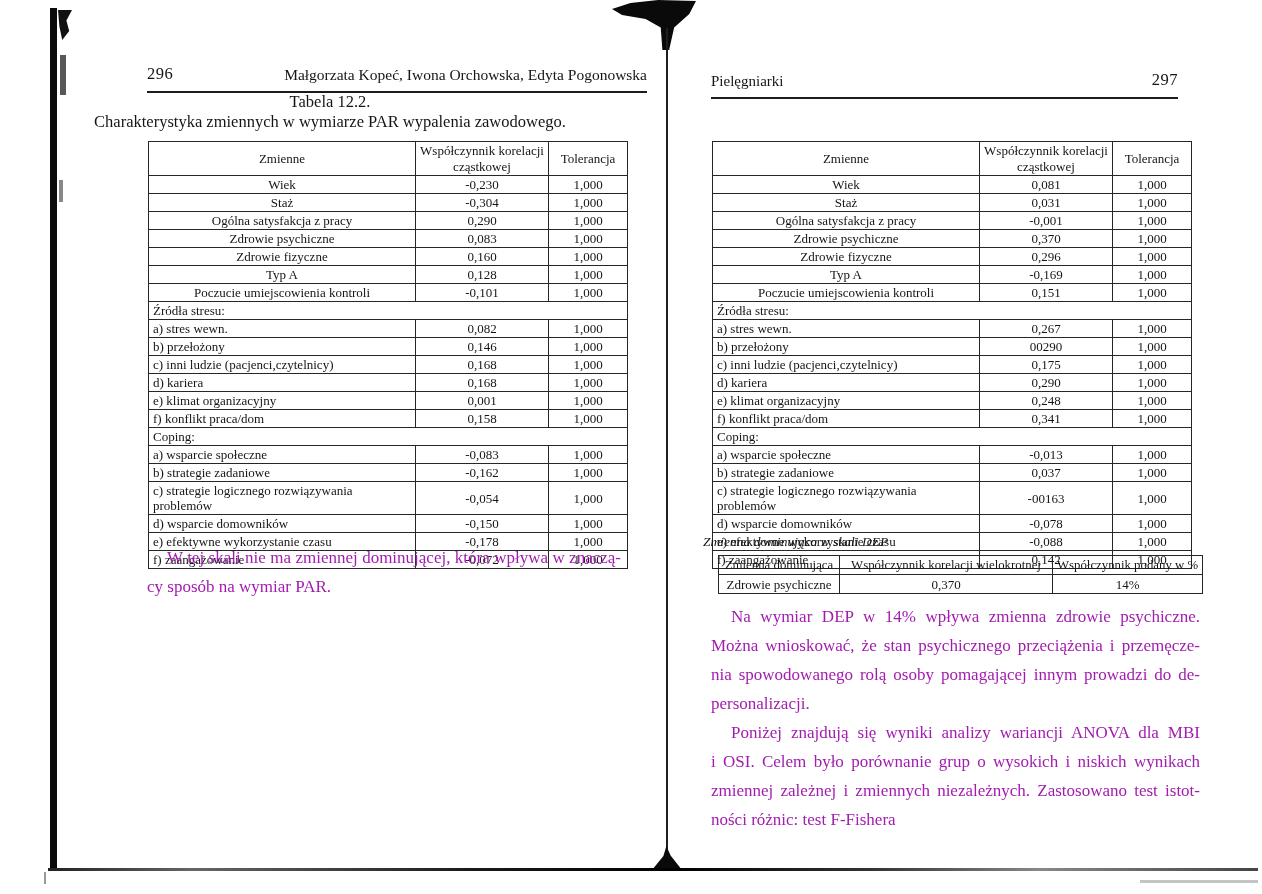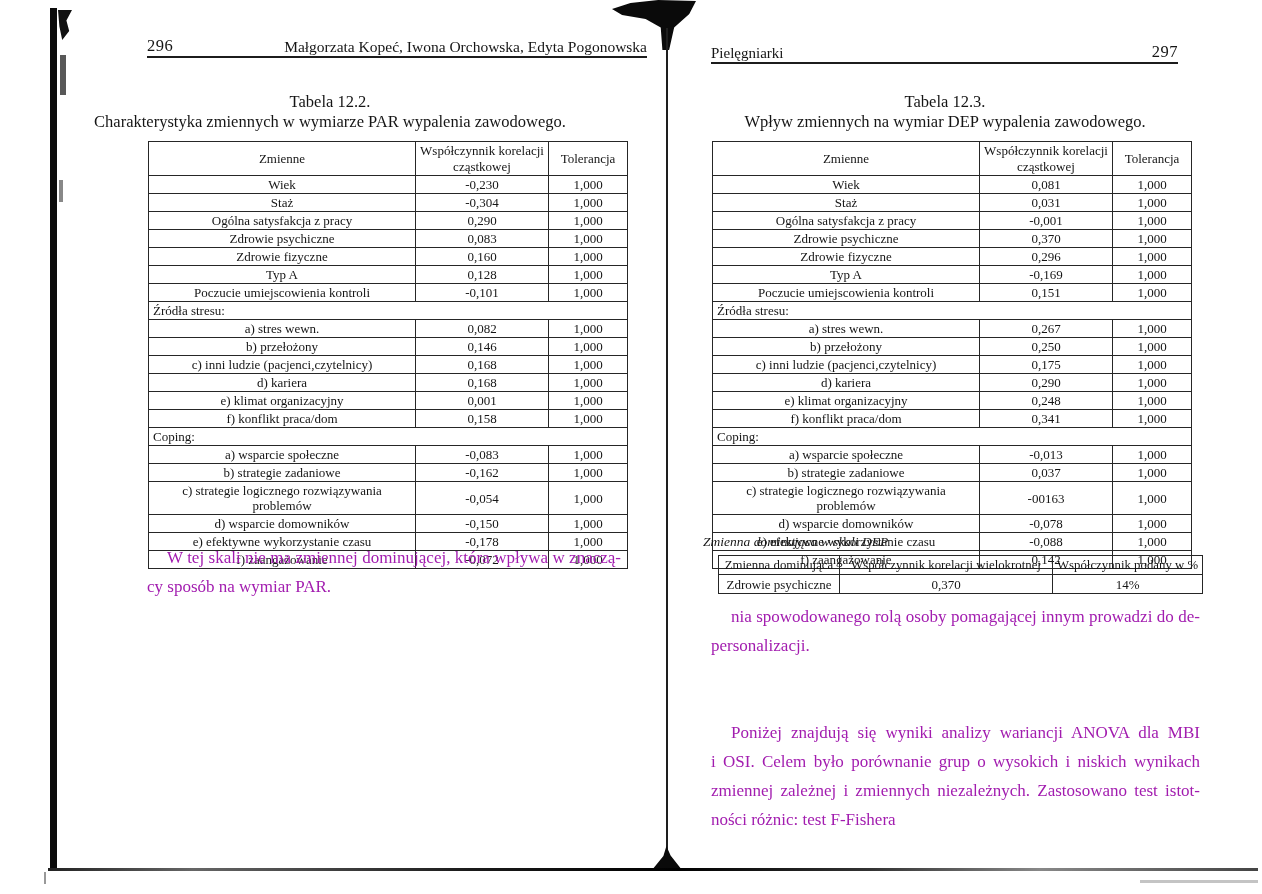--- a/index.html
+++ b/index.html
@@ -29,21 +29,21 @@
   .bottom-faint{position:absolute;left:1140px;top:880px;width:118px;height:3px;background:#c4c4c4;}
   .left-tick{position:absolute;left:44px;top:872px;width:2px;height:12px;background:#999;}
 
   
   .page{position:absolute;top:0;height:894px;}
   .page.left{left:0;width:660px;}
   .page.right{left:660px;width:602px;}
 
   .page-header{
     position:absolute;display:flex;justify-content:space-between;align-items:flex-end;
-    border-bottom:2px solid #1c1c1c;padding-bottom:0;font-size:16px;
+    border-bottom:2px solid #1c1c1c;padding-bottom:7px;font-size:16px;margin-top:28px;
   }
   .left-h{left:147px;top:36px;width:500px;}
   .right-h{left:51px;top:42px;width:467px;}
   .rh{font-size:15.5px;}
   .rh-right{font-size:15px;}
   .pn{font-size:16.5px;letter-spacing:.5px;}
 
   .table-title{position:absolute;text-align:center;font-size:16.5px;line-height:19.5px;}
   .t-left{left:30px;top:92px;width:600px;}
   .t-right{left:40px;top:92px;width:490px;}
@@ -54,21 +54,21 @@
   .mt-left{left:148px;top:141px;}
   .mt-right{left:52px;top:141px;}
   .main-table th,.main-table td{
     border:1px solid #262626;padding:1px 4px;text-align:center;
     font-weight:normal;line-height:15px;height:15px;overflow:hidden;
   }
   .main-table th{height:auto;line-height:15.5px;}
   .main-table .c0{width:258px;}
   .main-table .c1{width:124px;}
   .main-table .c2{width:70px;}
-  .main-table td.left{text-align:center;margin-left:39px;}
+  .main-table td.left{text-align:left;margin-left:39px;}
   .main-table td.section{text-align:left;}
 
   .dom-caption{position:absolute;left:43px;top:534px;font-size:13.5px;font-style:italic;}
   .dom-table{position:absolute;left:58px;top:555px;font-size:13px;padding-left:44px;}
   .dom-table th,.dom-table td{
     border:1px solid #262626;padding:1.5px 4px;text-align:center;
     font-weight:normal;line-height:15px;white-space:nowrap;overflow:hidden;
   }
   .dom-table th{font-size:12.8px;}
   .dom-table .c0{width:112px;}
@@ -232,24 +232,20 @@
 
   </section>
 
   <section class="page right">
 
     <header class="page-header right-h">
       <span class="rh-right">Pielęgniarki</span>
       <span class="pn">297</span>
     </header>
 
-    <div class="table-title t-right">
-      <div>Tabela 12.3.</div>
-      <div>Wpływ zmiennych na wymiar DEP wypalenia zawodowego.</div>
-    </div>
 
     <table class="main-table mt-right">
         <thead>
           <tr>
             <th class="c0">Zmienne</th>
             <th class="c1">Współczynnik korelacji cząstkowej</th>
             <th class="c2">Tolerancja</th>
           </tr>
         </thead>
         <tbody>
@@ -291,21 +287,21 @@
           <tr>
             <td colspan="3" class="section">Źródła stresu:</td>
           </tr>
           <tr>
             <td class="c0 left">a) stres wewn.</td>
             <td class="c1">0,267</td>
             <td class="c2">1,000</td>
           </tr>
           <tr>
             <td class="c0 left">b) przełożony</td>
-            <td class="c1">0,250</td>
+            <td class="c1">00290</td>
             <td class="c2">1,000</td>
           </tr>
           <tr>
             <td class="c0 left">c) inni ludzie (pacjenci,czytelnicy)</td>
             <td class="c1">0,175</td>
             <td class="c2">1,000</td>
           </tr>
           <tr>
             <td class="c0 left">d) kariera</td>
             <td class="c1">0,290</td>
@@ -370,20 +366,22 @@
         <tbody>
           <tr>
             <td class="c0">Zdrowie psychiczne</td>
             <td class="c1">0,370</td>
             <td class="c2">14%</td>
           </tr>
         </tbody>
       </table>
 
     <div class="para p-r1">
+        <div class="jline">Na wymiar DEP w 14% wpływa zmienna zdrowie psychiczne.</div>
+        <div class="jline">Można wnioskować, że stan psychicznego przeciążenia i przemęcze-</div>
         <div class="jline">nia spowodowanego rolą osoby pomagającej innym prowadzi do de-</div>
         <div class="jline">personalizacji.</div>
       </div>
     <div class="para p-r2">
         <div class="jline">Poniżej znajdują się wyniki analizy wariancji ANOVA dla MBI</div>
         <div class="jline">i OSI. Celem było porównanie grup o wysokich i niskich wynikach</div>
         <div class="jline">zmiennej zależnej i zmiennych niezależnych. Zastosowano test istot-</div>
         <div class="jline">ności różnic: test F-Fishera</div>
       </div>
 

